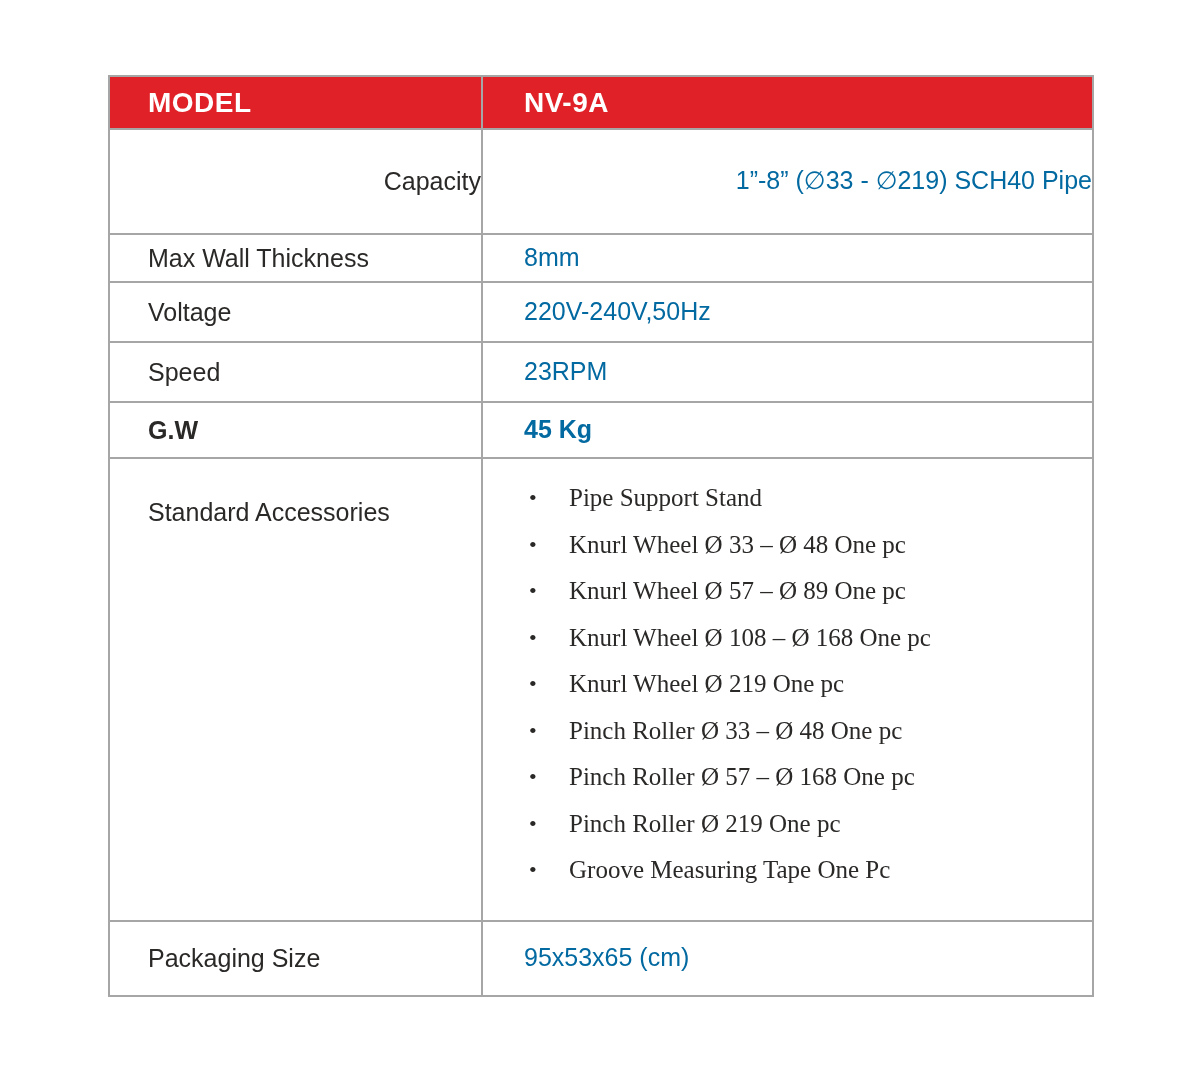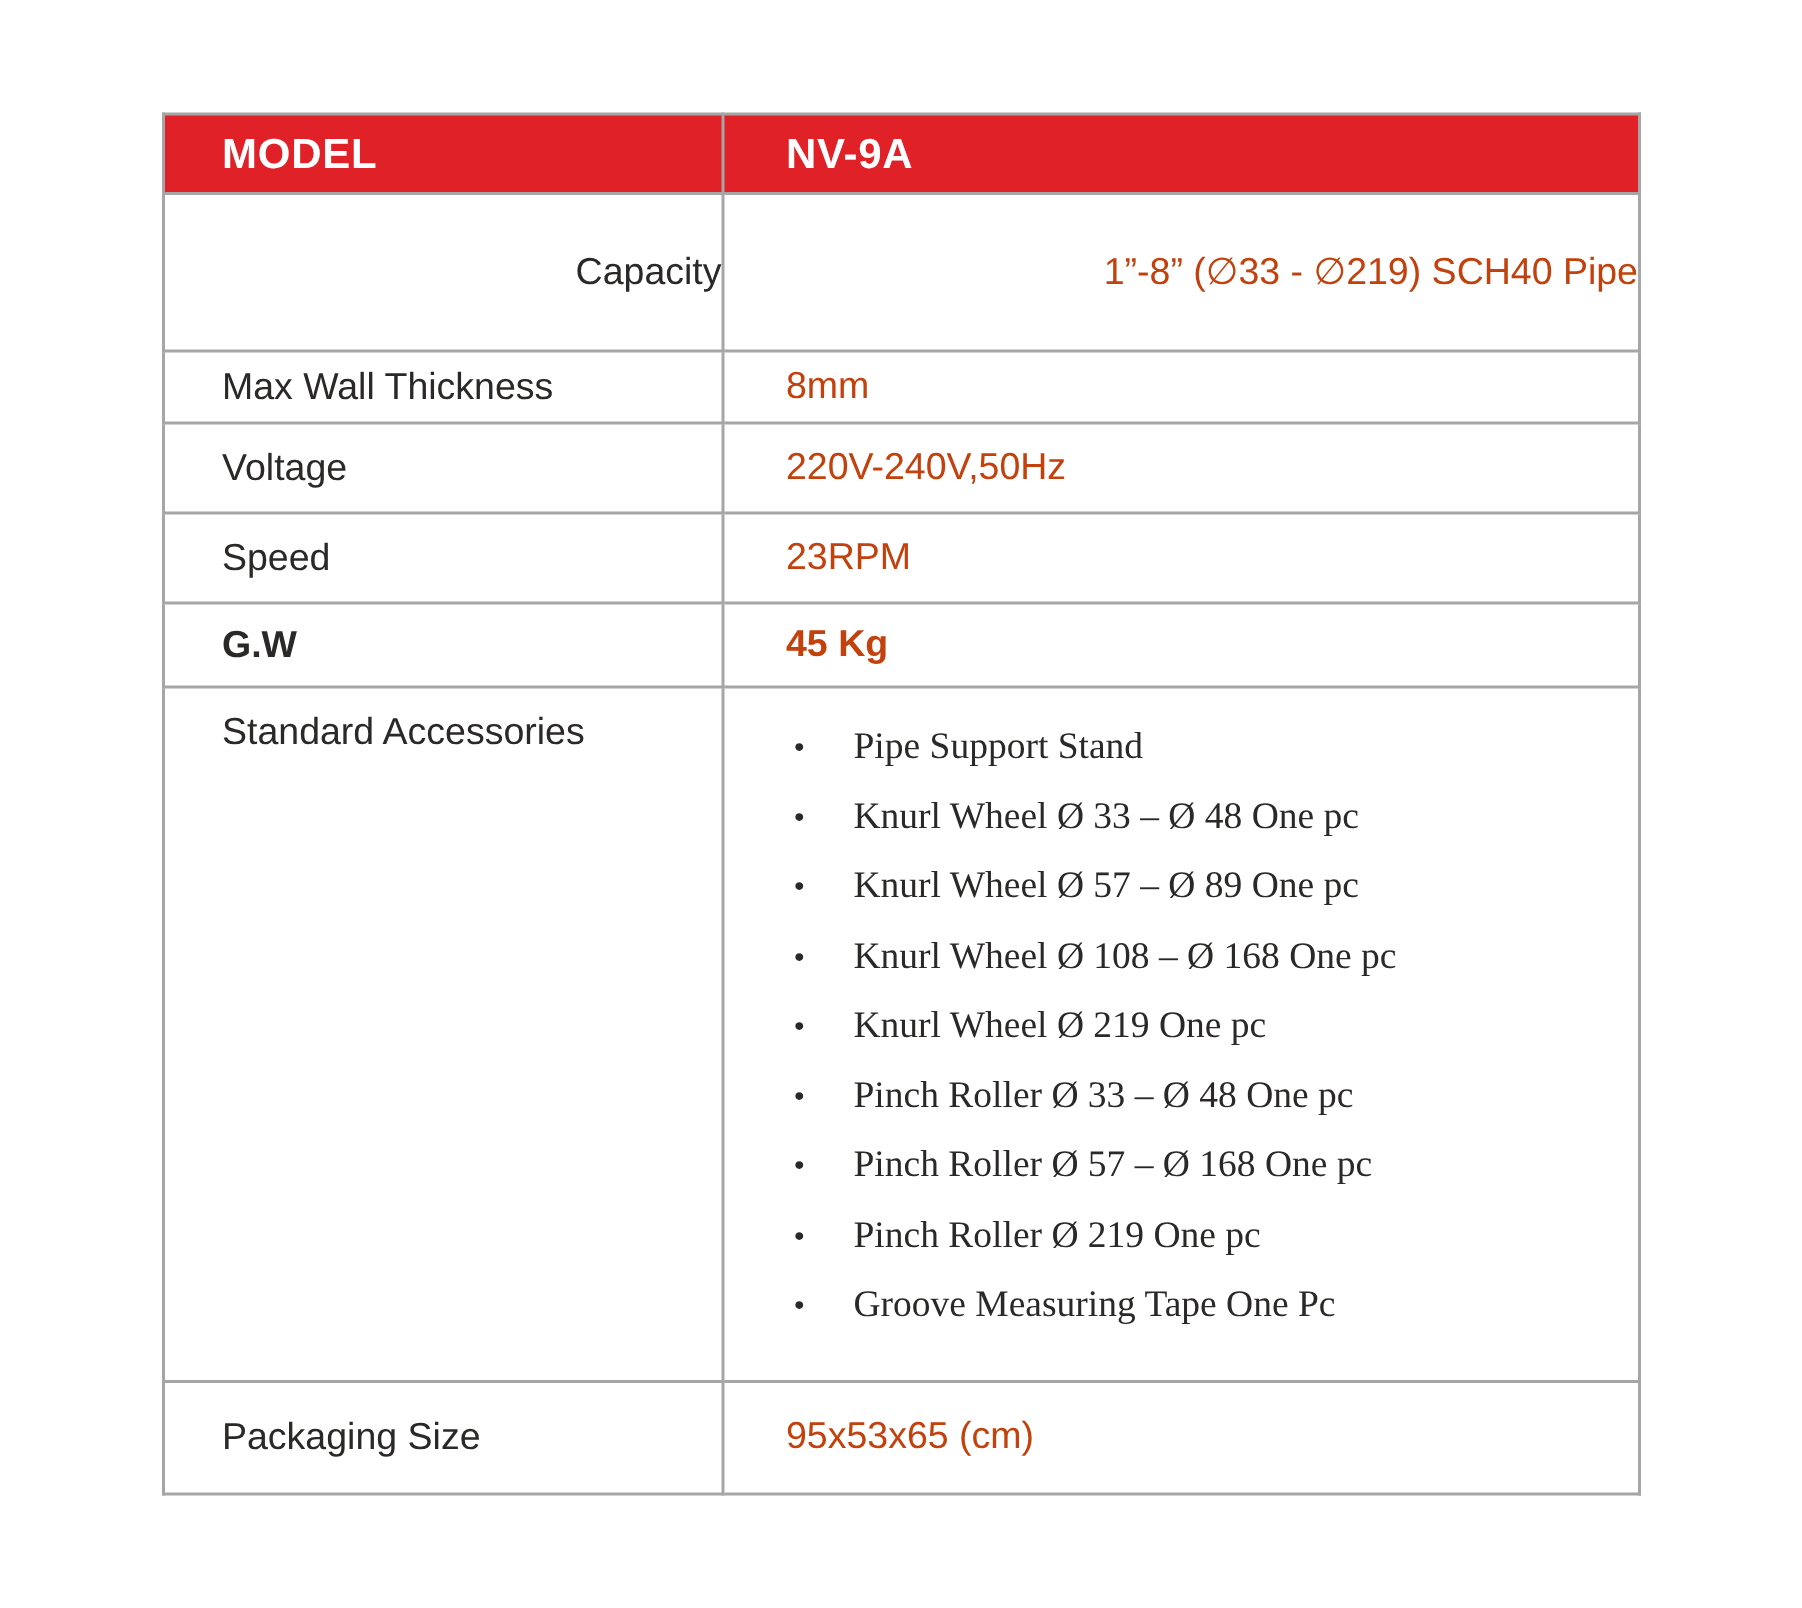--- a/index.html
+++ b/index.html
@@ -45,35 +45,35 @@
   .spec-table th.value-head { padding-left: 41px; }
   .label-cell {
     font-size: 25px;
     color: #2b2928;
     padding: 0 0 0 38px;
     vertical-align: middle;
     background: #ffffff;
   }
   .value-cell {
     font-size: 25px;
-    color: #c2410c;
+    color: #0369a1;
     padding: 0 0 2px 41px;
     vertical-align: middle;
     background: #ffffff;
   }
   tr.row-capacity  { height: 105px; text-align: right; }
   tr.row-maxwall   { height: 48px; }
   tr.row-voltage   { height: 60px; }
   tr.row-speed     { height: 60px; }
   tr.row-gw        { height: 56px; font-weight: bold; }
   tr.row-accessories { height: 463px; }
   tr.row-packaging { height: 75px; margin-top: 20px; }
   .top-align {
     vertical-align: top;
-    padding-top: 15px;
+    padding-top: 39px;
   }
   td.accessories-cell {
     vertical-align: top;
     padding: 16px 0 0 0;
   }
   ul.accessories-list {
     list-style: none;
     margin: 0;
     padding: 0;
   }

